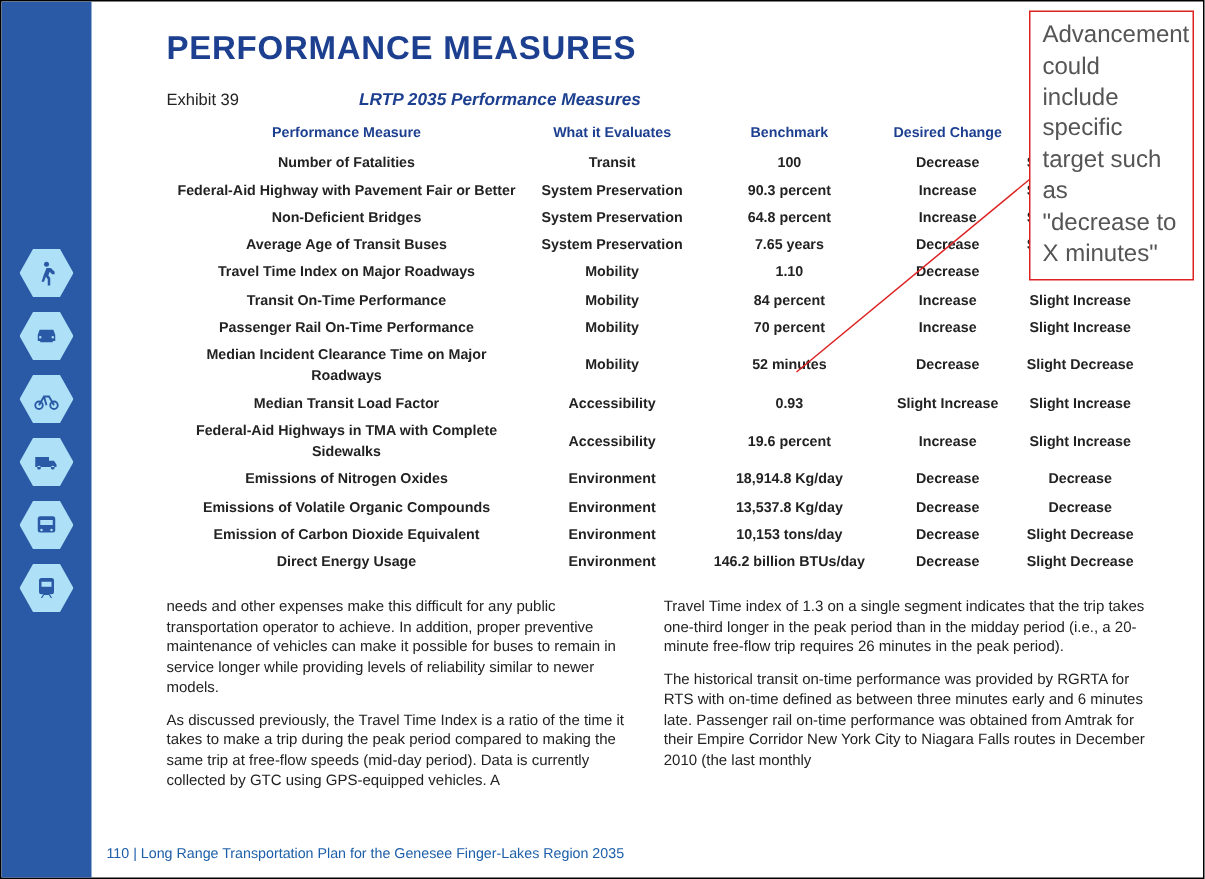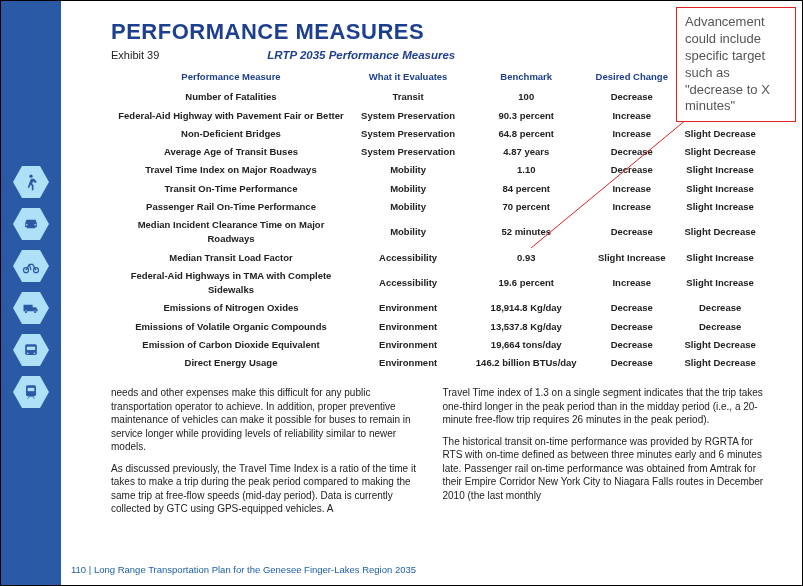--- a/index.html
+++ b/index.html
@@ -34,34 +34,34 @@
     position: absolute;
     left: 60px; top: 0;
     width: 743px; height: 586px;
     padding: 18px 40px 10px 50px;
   }
   h1 {
     color: #1d3f8f;
     font-size: 22px;
     font-weight: bold;
     letter-spacing: 0.5px;
-    margin-bottom: 4px;
+    margin-bottom: 16px;
   }
   .exhibit-row {
     display: flex;
     align-items: baseline;
     margin-bottom: 6px;
   }
   .exhibit-label { font-size: 11px; color: #222; }
   .exhibit-title {
     color: #1d3f8f;
     font-weight: bold;
     font-style: italic;
     font-size: 11.5px;
-    margin-left: 108px;
+    margin-left: 80px;
   }
   table {
     width: 100%;
     border-collapse: collapse;
     font-size: 9.5px;
   }
   th {
     color: #1d3f8f;
     font-weight: bold;
     text-align: center;
@@ -93,24 +93,24 @@
     bottom: 12px;
     left: 0;
     font-size: 9.5px;
     color: #1d5fa8;
     margin-left: 10px;
   }
   .annotation {
     position: absolute;
     right: 6px;
     top: 6px;
-    width: 120px;
+    width: 110px;
     border: 1.5px solid #d22;
     padding: 6px 8px;
-    font-size: 13px;
+    font-size: 16px;
     line-height: 1.3;
     color: #555;
     background: #fff;
     z-index: 10;
   }
   .anno-line {
     position: absolute;
     z-index: 9;
     pointer-events: none;
   }
@@ -195,21 +195,21 @@
         <tr>
           <td>Non-Deficient Bridges</td>
           <td>System Preservation</td>
           <td>64.8 percent</td>
           <td>Increase</td>
           <td>Slight Decrease</td>
         </tr>
         <tr>
           <td>Average Age of Transit Buses</td>
           <td>System Preservation</td>
-          <td>4.87 years</td>
+          <td>7.65 years</td>
           <td>Decrease</td>
           <td>Slight Decrease</td>
         </tr>
         <tr>
           <td>Travel Time Index on Major Roadways</td>
           <td>Mobility</td>
           <td>1.10</td>
           <td>Decrease</td>
           <td>Slight Increase</td>
         </tr>
@@ -258,21 +258,21 @@
         <tr>
           <td>Emissions of Volatile Organic Compounds</td>
           <td>Environment</td>
           <td>13,537.8 Kg/day</td>
           <td>Decrease</td>
           <td>Decrease</td>
         </tr>
         <tr>
           <td>Emission of Carbon Dioxide Equivalent</td>
           <td>Environment</td>
-          <td>19,664 tons/day</td>
+          <td>10,153 tons/day</td>
           <td>Decrease</td>
           <td>Slight Decrease</td>
         </tr>
         <tr>
           <td>Direct Energy Usage</td>
           <td>Environment</td>
           <td>146.2 billion BTUs/day</td>
           <td>Decrease</td>
           <td>Slight Decrease</td>
         </tr>

